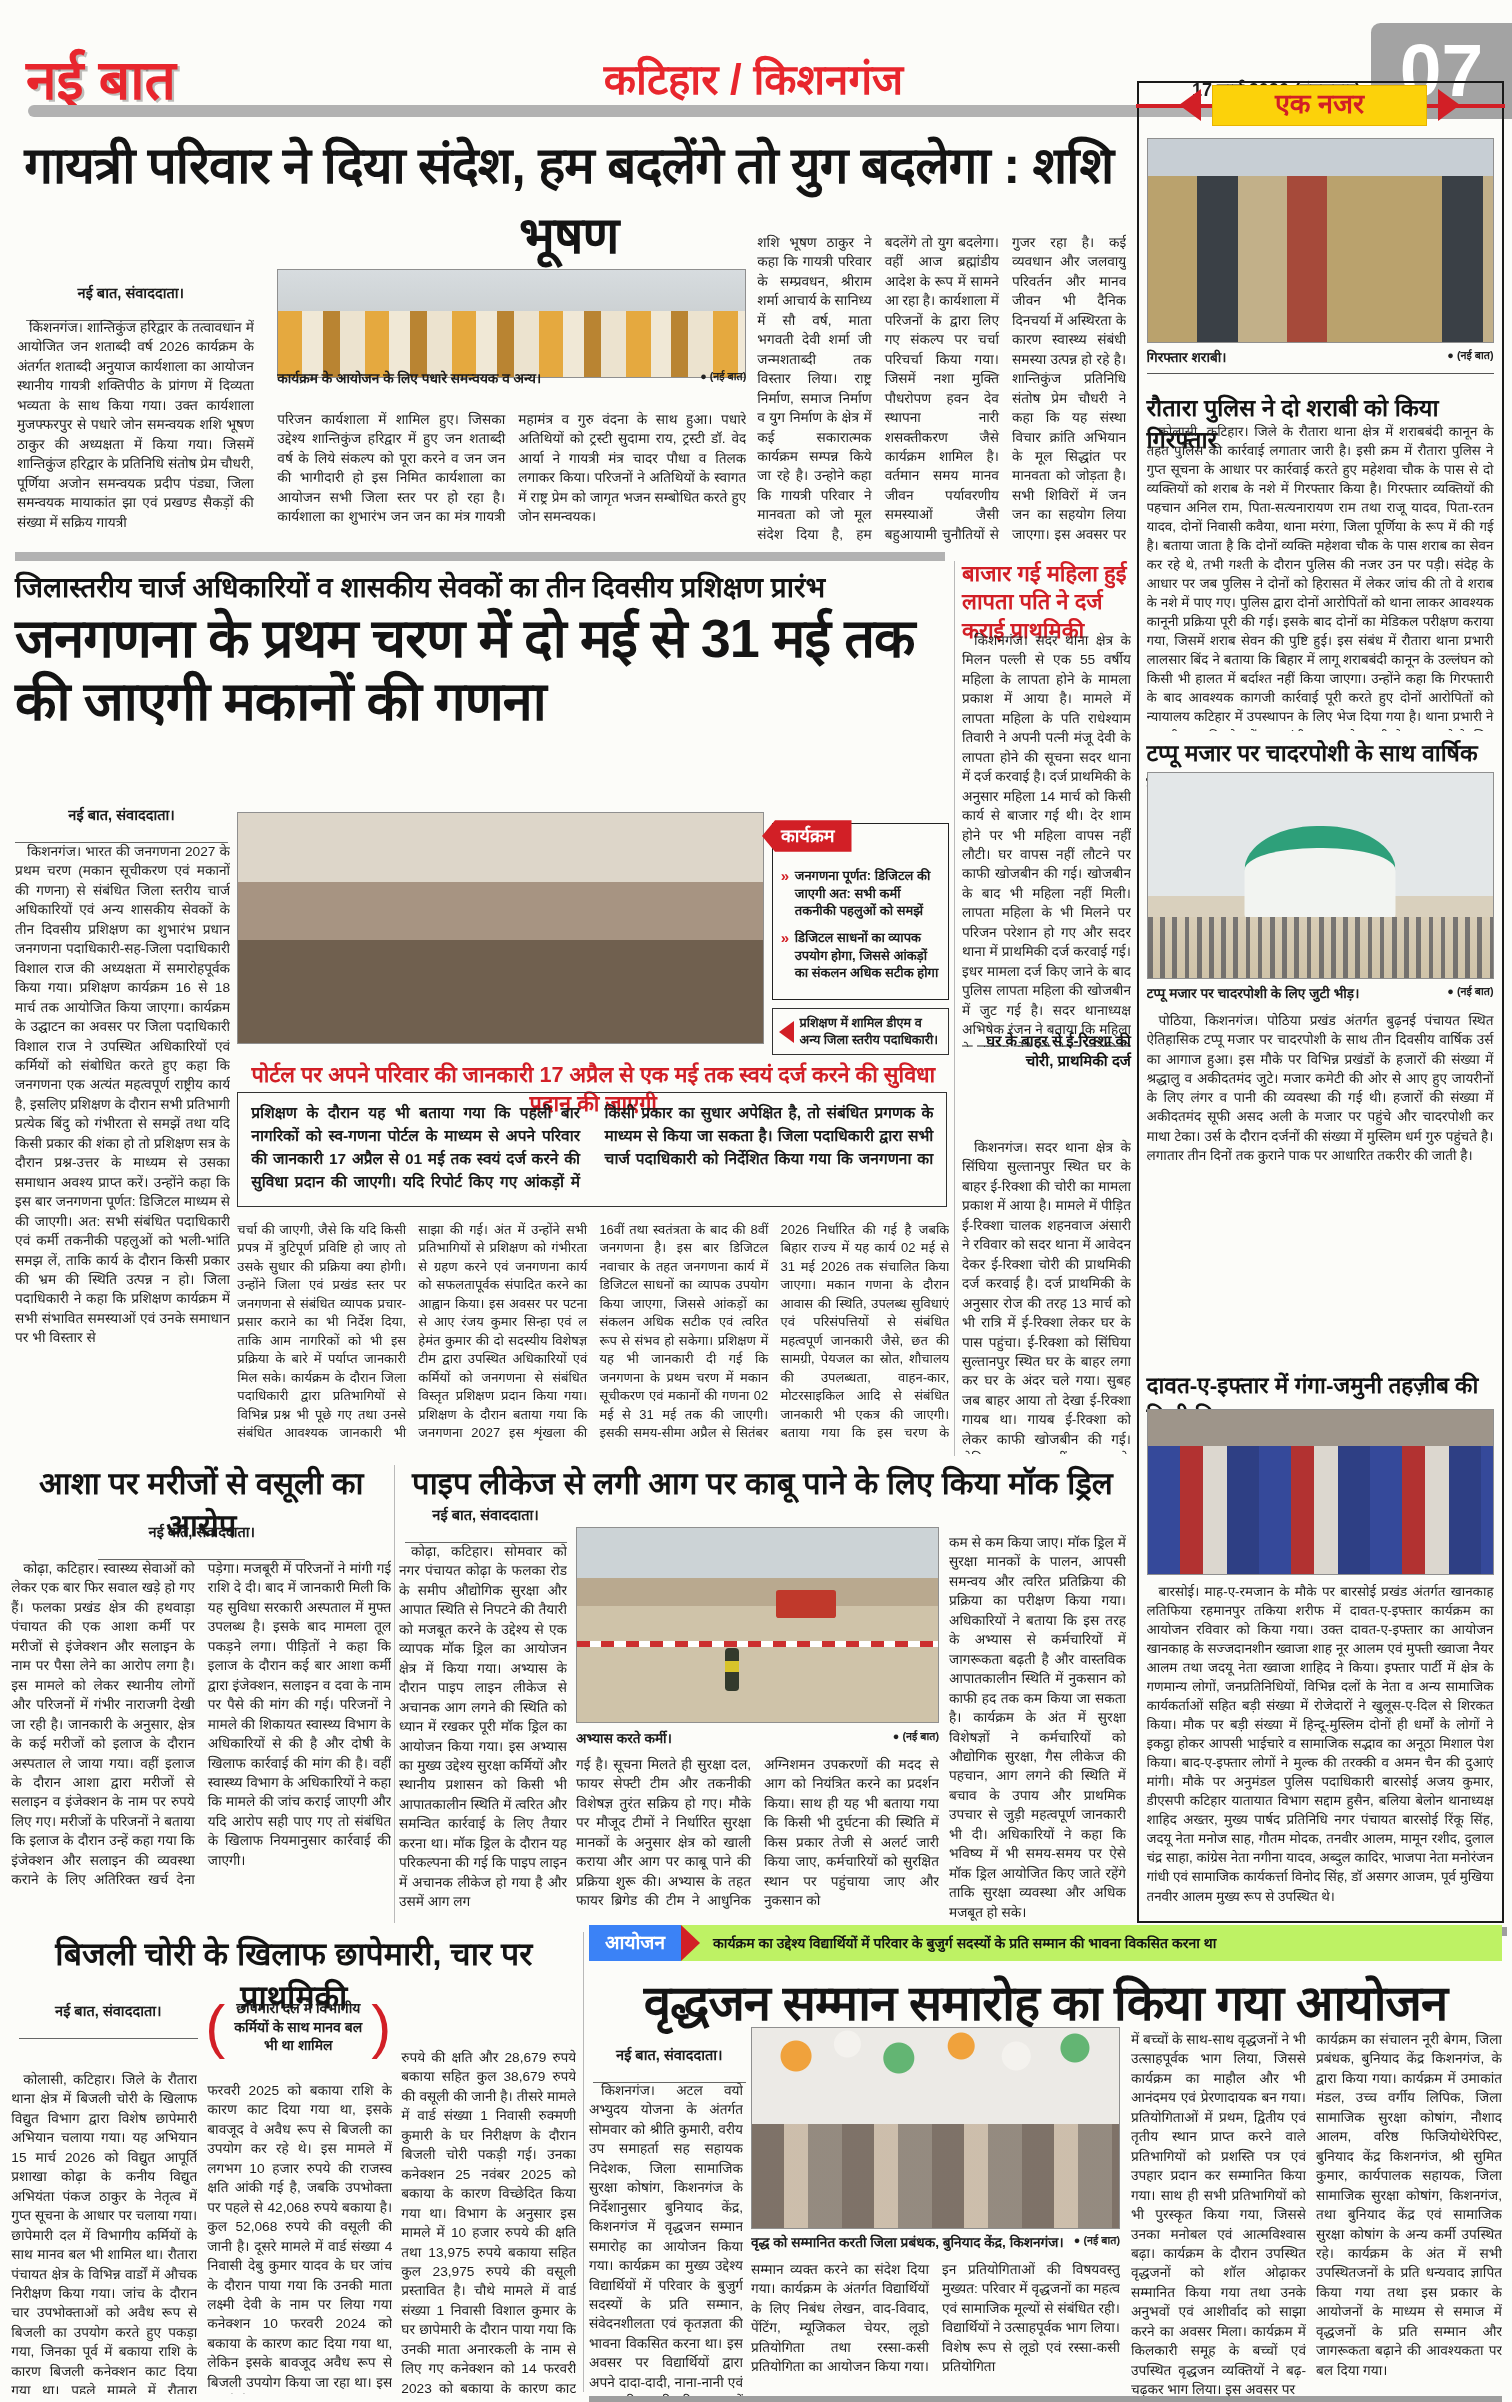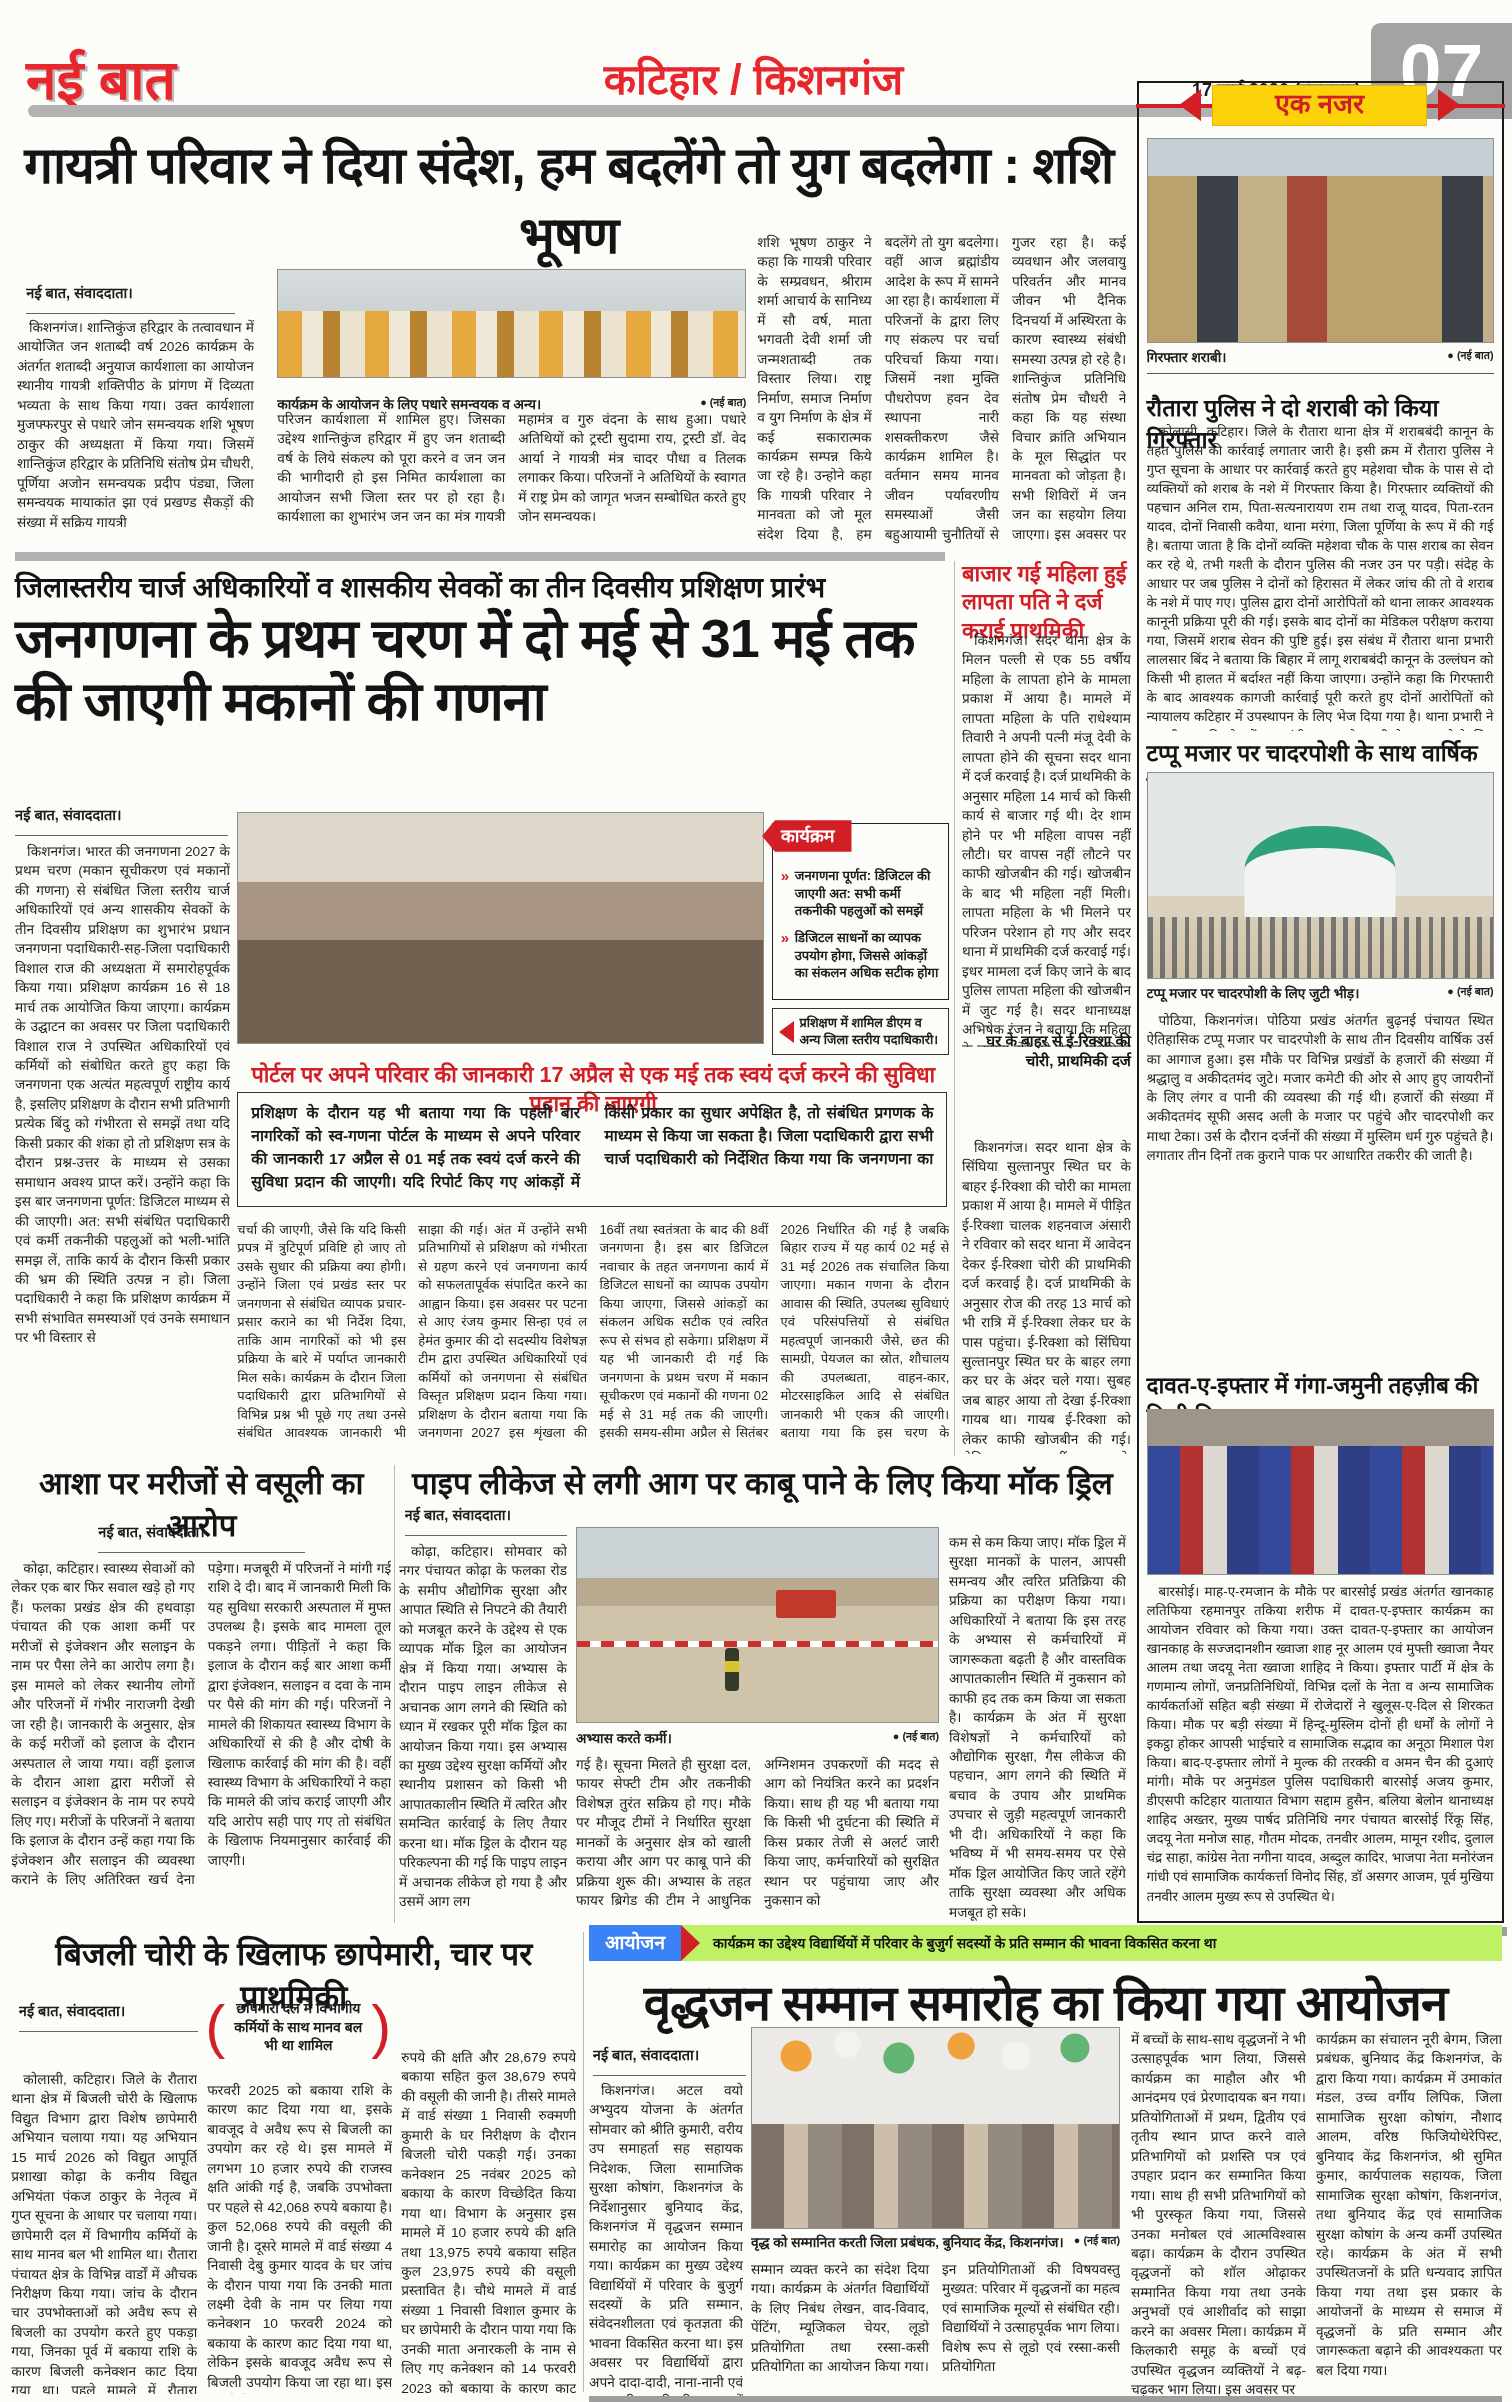--- a/index.html
+++ b/index.html
@@ -3,21 +3,21 @@
 <meta charset="utf-8">
 <style>
   html,body{margin:0;padding:0;background:#6e6e6e;}
   .page{position:relative;width:1512px;height:2402px;background:#fcfcf9;font-family:"Liberation Sans",sans-serif;color:#1c1c1c;overflow:hidden;margin:0 auto;}
   .abs{position:absolute;box-sizing:border-box;}
   .bt{font-size:13.7px;line-height:1.42;text-align:justify;color:#1f1f1f;overflow:hidden;}
   .cols2{column-count:2;column-gap:13px;}
   .cols3{column-count:3;column-gap:13px;}
   .cols4{column-count:4;column-gap:12.2px;}
   .hl{font-weight:800;color:#141414;}
-  .byline{font-size:14.6px;font-weight:700;border-bottom:1.4px solid #666;padding-bottom:11px;overflow:hidden;white-space:nowrap;}
+  .byline{font-size:14.6px;font-weight:700;text-align:center;border-bottom:1.4px solid #666;padding-bottom:18px;overflow:hidden;white-space:nowrap;}
   .cap{font-size:13.7px;font-weight:700;overflow:hidden;}
   .credit{font-size:10.8px;font-weight:700;white-space:nowrap;color:#222;}
   .caprow{display:flex;justify-content:space-between;align-items:flex-start;gap:7.5px;}
   .dl{font-weight:400;margin-left:12px;}
   .red{color:#d21f26;}
   .hbar{background:#b2b2b2;}
   .vrule{width:1.4px;background:#b9b9b9;}
   .ph{border:0.9px solid #8f8f8f;overflow:hidden;}
   .ph-gayatri{background:linear-gradient(180deg,#d7dcdf 0%,#cdd2d4 38%,rgba(0,0,0,0) 38%),repeating-linear-gradient(90deg,#e5a93f 0 24.5px,#f0e8d6 24.5px 45px,#b98432 45px 62px,#ece3cf 62px 87px);background-color:#cbb98f;}
   .ph-police{background:linear-gradient(180deg,#c7ced4 0 18%,rgba(0,0,0,0) 18%),repeating-linear-gradient(90deg,#baa26d 0 49px,#3a4046 49px 90px,#c2b089 90px 139px,#a64a3a 139px 179px,#baa26d 179px 245px);background-color:#b7b3a8;}
@@ -55,21 +55,21 @@
     <div class="abs" style="left:1168px;top:77px;width:193px;text-align:right;font-size:18px;font-weight:700;">17 मार्च 2026 (मंगलवार)</div>
     <div class="abs" style="left:1371px;top:22.6px;width:141px;height:96px;background:#a3a3a3;border-radius:9.4px 0 0 9.4px;color:#ffffff;font-size:75px;font-weight:800;text-align:center;line-height:94px;">07</div>
     <div class="abs hbar" style="left:28px;top:105px;width:1341px;height:12.2px;border-radius:6.6px;"></div>
   </header>
 
   <section class="abs" style="left:11.3px;top:128px;width:1115px;height:422px;">
     <div class="abs hl" style="left:0;top:0;width:1115px;font-size:51px;text-align:center;letter-spacing:-0.9px;">गायत्री परिवार ने दिया संदेश, हम बदलेंगे तो युग बदलेगा : शशि भूषण</div>
     <div class="abs byline" style="left:15px;top:154px;width:209px;">नई बात, संवाददाता।</div>
     <div class="abs bt" style="left:5.6px;top:190px;width:237px;height:230px;"><b class="dl">किशनगंज।</b> <span>शान्तिकुंज हरिद्वार के तत्वावधान में आयोजित जन शताब्दी वर्ष 2026 कार्यक्रम के अंतर्गत शताब्दी अनुयाज कार्यशाला का आयोजन स्थानीय गायत्री शक्तिपीठ के प्रांगण में दिव्यता भव्यता के साथ किया गया। उक्त कार्यशाला मुजफ्फरपुर से पधारे जोन समन्वयक शशि भूषण ठाकुर की अध्यक्षता में किया गया। जिसमें शान्तिकुंज हरिद्वार के प्रतिनिधि संतोष प्रेम चौधरी, पूर्णिया अजोन समन्वयक प्रदीप पंड्या, जिला समन्वयक मायाकांत झा एवं प्रखण्ड सैकड़ों की संख्या में सक्रिय गायत्री</span></div>
     <div class="abs ph ph-gayatri" style="left:266px;top:141px;width:469px;height:109px;"></div>
-    <div class="abs caprow" style="left:266px;top:266px;width:469px;">
+    <div class="abs caprow" style="left:266px;top:240px;width:469px;">
       <span class="cap">कार्यक्रम के आयोजन के लिए पधारे समन्वयक व अन्य।</span>
       <span class="credit"><span>●</span> <span>(नई बात)</span></span>
     </div>
     <div class="abs bt cols2" style="left:266px;top:282px;width:469px;height:137px;">परिजन कार्यशाला में शामिल हुए। जिसका उद्देश्य शान्तिकुंज हरिद्वार में हुए जन शताब्दी वर्ष के लिये संकल्प को पूरा करने व जन जन की भागीदारी हो इस निमित कार्यशाला का आयोजन सभी जिला स्तर पर हो रहा है। कार्यशाला का शुभारंभ जन जन का मंत्र गायत्री महामंत्र व गुरु वंदना के साथ हुआ। पधारे अतिथियों को ट्रस्टी सुदामा राय, ट्रस्टी डॉ. वेद आर्या ने गायत्री मंत्र चादर पौधा व तिलक लगाकर किया। परिजनों ने अतिथियों के स्वागत में राष्ट्र प्रेम को जागृत भजन सम्बोधित करते हुए जोन समन्वयक।</div>
     <div class="abs bt cols3" style="left:746px;top:105px;width:369px;height:315px;">शशि भूषण ठाकुर ने कहा कि गायत्री परिवार के सम्प्रवधन, श्रीराम शर्मा आचार्य के सानिध्य में सौ वर्ष, माता भगवती देवी शर्मा जी जन्मशताब्दी तक विस्तार लिया। राष्ट्र निर्माण, समाज निर्माण व युग निर्माण के क्षेत्र में कई सकारात्मक कार्यक्रम सम्पन्न किये जा रहे है। उन्होने कहा कि गायत्री परिवार ने मानवता को जो मूल संदेश दिया है, हम बदलेंगे तो युग बदलेगा। वहीं आज ब्रह्मांडीय आदेश के रूप में सामने आ रहा है। कार्यशाला में परिजनों के द्वारा लिए गए संकल्प पर चर्चा परिचर्चा किया गया। जिसमें नशा मुक्ति पौधरोपण हवन देव स्थापना नारी शसक्तीकरण जैसे कार्यक्रम शामिल है। वर्तमान समय मानव जीवन पर्यावरणीय समस्याओं जैसी बहुआयामी चुनौतियों से गुजर रहा है। कई व्यवधान और जलवायु परिवर्तन और मानव जीवन भी दैनिक दिनचर्या में अस्थिरता के कारण स्वास्थ्य संबंधी समस्या उत्पन्न हो रहे है। शान्तिकुंज प्रतिनिधि संतोष प्रेम चौधरी ने कहा कि यह संस्था विचार क्रांति अभियान के मूल सिद्धांत पर मानवता को जोड़ता है। सभी शिविरों में जन जन का सहयोग लिया जाएगा। इस अवसर पर ट्रस्टी परमानंद यादव, चेतनारायण सिंह, देवालय प्रमुख छवि, श्वेता, सुमन, कुष्पत राय, सोहन लाल मंडल, पंचानंद सिंह, मनोज कुमार, सिन्हा नवीन, कुमार मल्लाह, पूरन लाल माझी, सुमित साहा, बलराम ठाकुर, हरगोपाल, आशुतोष, मदन सिन्हा, बागेश्वर सिंह, भवेश कुमार चौधरी सहित सैकड़ों गायत्री परिजन मौजूद थे।</div>
   </section>
 
   <section class="abs" style="left:11.3px;top:552px;width:938px;height:906px;">
     <div class="abs hbar" style="left:3.8px;top:0;width:930px;height:9.4px;"></div>
     <div class="abs hl" style="left:3.8px;top:15px;width:930px;font-size:28px;">जिलास्तरीय चार्ज अधिकारियों व शासकीय सेवकों का तीन दिवसीय प्रशिक्षण प्रारंभ</div>

